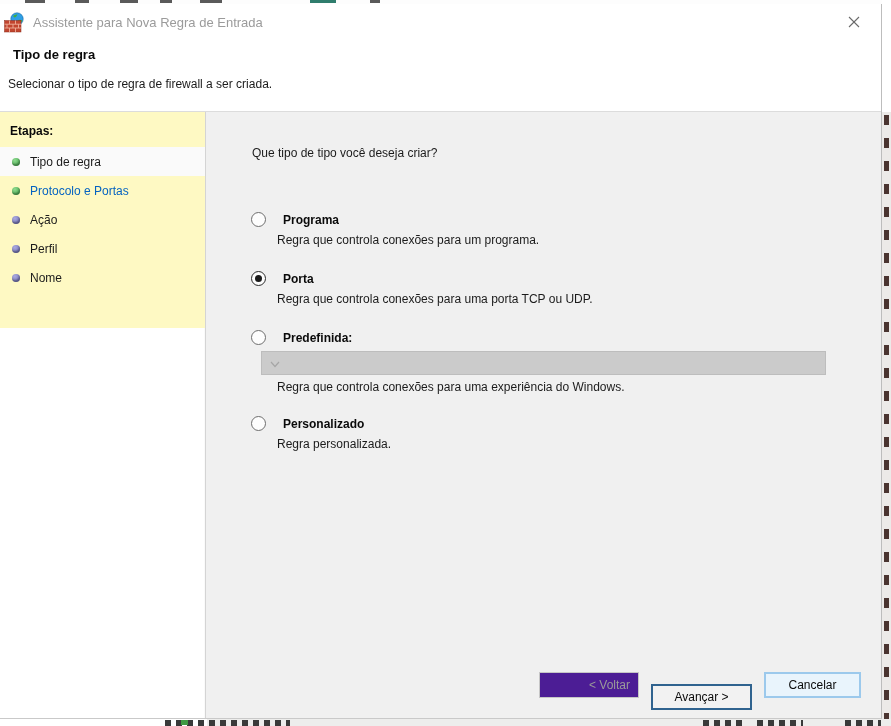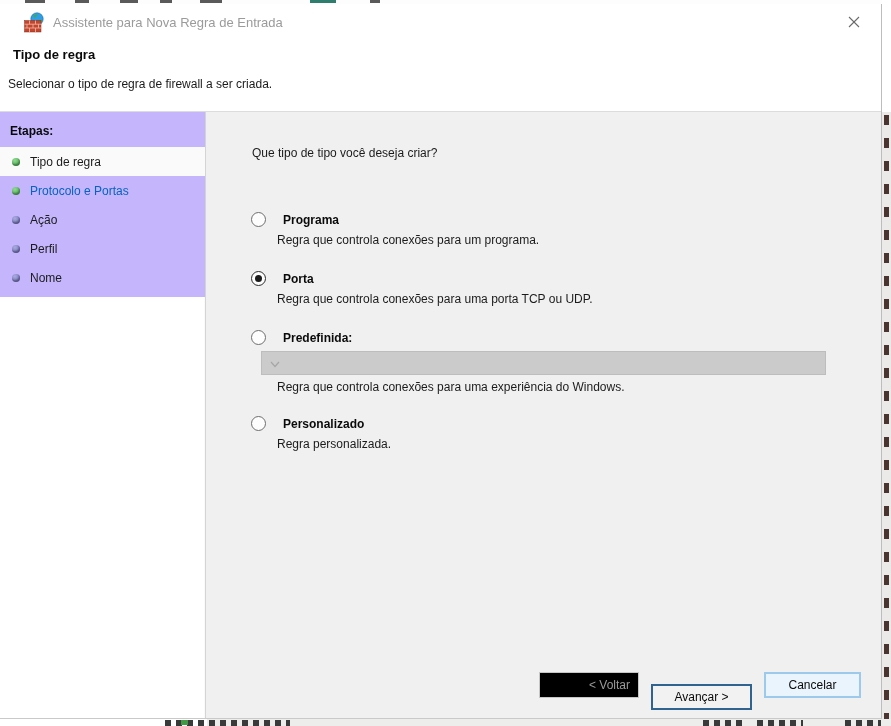--- a/index.html
+++ b/index.html
@@ -26,39 +26,39 @@
 
   
   .dialog {
     position:absolute; left:0; top:4px; width:882px; height:715px;
     background:#f0f0f0; z-index:2;
     border-right:1px solid #bdbdbd; border-bottom:1px solid #c9c9c9;
     display:flex; flex-direction:column;
   }
   .titlebar {
     height:36px; background:#ffffff; flex:0 0 auto;
-    display:flex; align-items:center; padding-left:24px; position:relative;
+    display:flex; align-items:center; padding-left:4px; position:relative;
   }
   .app-icon { width:21px; height:21px; margin-right:8px; flex:0 0 auto; }
   .titlebar-text { font-size:13px; color:#9b9b9b; }
   .close-btn { position:absolute; right:10px; top:0; width:34px; height:36px;
     display:flex; align-items:center; justify-content:center; cursor:pointer; }
 
   .header { height:72px; background:#ffffff; border-bottom:1px solid #dcdcdc; flex:0 0 auto; position:relative; }
   .header-title { position:absolute; left:13px; top:7px; font-size:13px; font-weight:bold; color:#0a0a0a; }
   .header-subtitle { position:absolute; left:8px; top:37px; font-size:12px; color:#1b1b1b; }
 
   .body { flex:1; display:flex; min-height:0; }
 
   
   .sidebar {
     width:206px; flex:0 0 auto; background:#ffffff; position:relative;
     border-right:1px solid #d4d4d4; box-shadow:inset -1px 0 0 #fafafa;
   }
-  .steps-block { position:absolute; top:0; left:0; width:100%; height:185px; background:#c4b5fd;padding-left:30px; }
+  .steps-block { position:absolute; top:0; left:0; width:100%; height:216px; background:#fef9c3;padding-left:30px; }
   .sidebar-heading { position:absolute; top:12px; left:10px; font-size:12px; font-weight:bold; color:#0a0a0a; }
   .step-item { position:absolute; left:0; width:100%; height:29px;
     display:flex; align-items:center; padding-left:12px; cursor:pointer; }
   .step-item.current { background:#fafafa; }
   .bullet { width:8px; height:8px; border-radius:50%; flex:0 0 auto;
     box-shadow:inset -1px -2px 2px rgba(0,0,0,.35); }
   .step-label { margin-left:10px; font-size:12px; }
 
   
   .main { flex:1; position:relative; background:#f0f0f0; }
@@ -81,21 +81,21 @@
     white-space:nowrap; overflow:hidden; }
   .chevron { flex:0 0 auto; }
 
   
   .btn { position:absolute; top:560px; height:26px; font-size:12px;
     display:flex; align-items:center; justify-content:center; cursor:pointer;
     font-family:"Liberation Sans", sans-serif; }
   .btn-back { left:333px; width:100px; }
   .btn-next { left:445px; width:101px;margin-top:12px; }
   .btn-cancel { left:558px; width:97px; }
-  .btn-disabled { background:#000000; color:#9a9a9a; border:1px solid #c6c6c6; cursor:default;padding-left:41px; }
+  .btn-disabled { background:#4c1d95; color:#9a9a9a; border:1px solid #c6c6c6; cursor:default;padding-left:41px; }
   .btn-default { background:#f2f2f2; color:#0a0a0a; border:2px solid #30638f; }
   .btn-highlighted { background:#e9f4fc; color:#0a0a0a; border:2px solid #9cc9ec; }
 </style>
 </head>
 <body>
 
 <div class="bg-top">
   <i style="left:25px;width:20px"></i>
     <i style="left:75px;width:14px"></i>
   <i style="left:120px;width:18px"></i>

